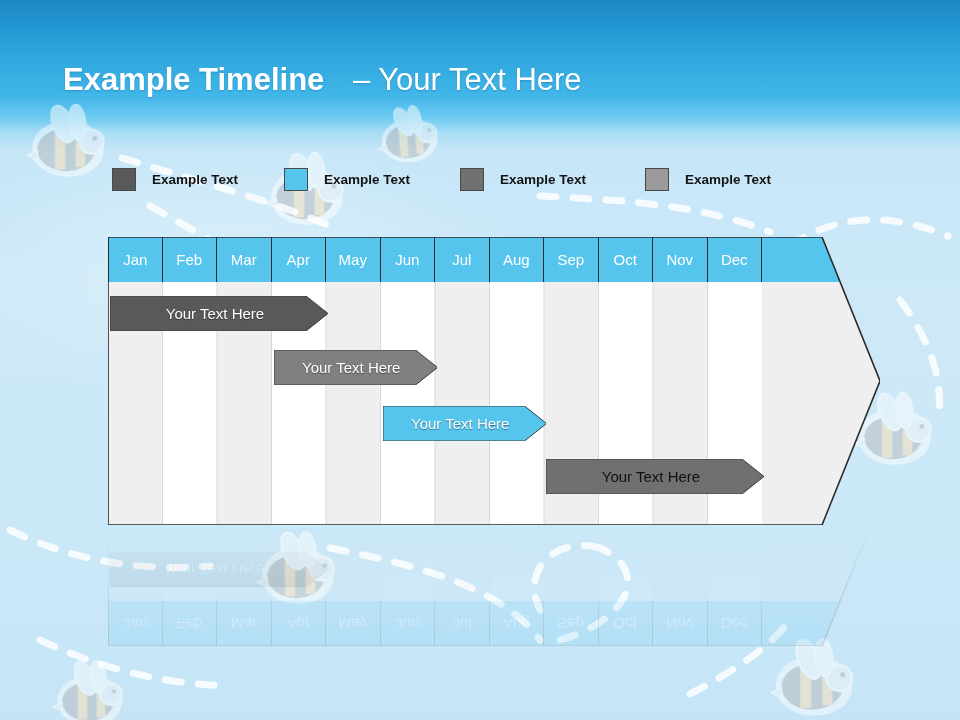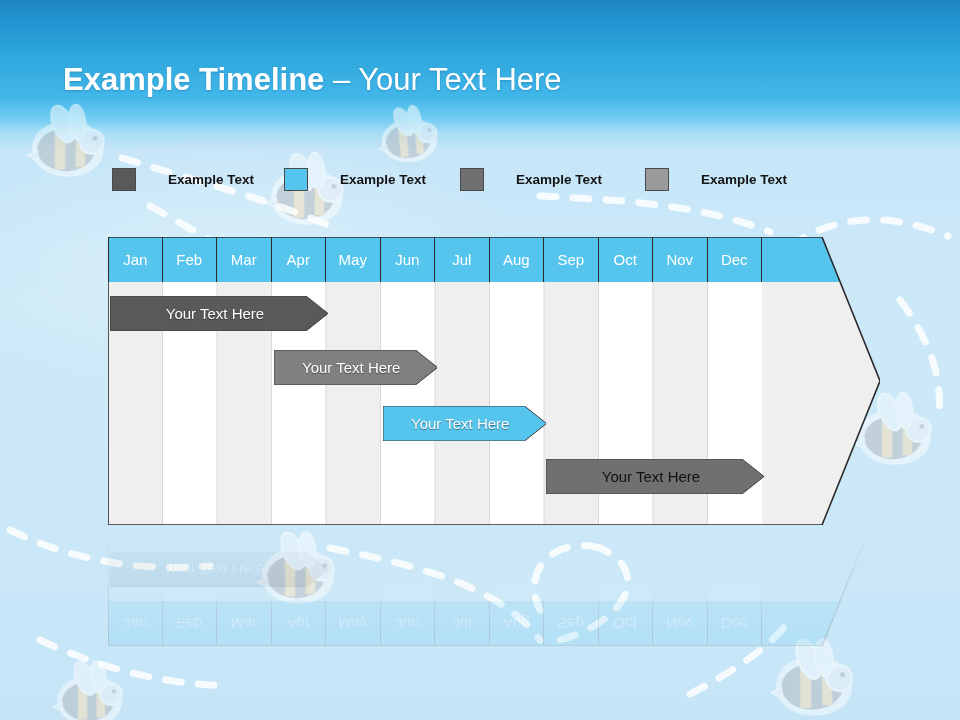--- a/index.html
+++ b/index.html
@@ -31,27 +31,27 @@
     background:radial-gradient(ellipse at 50% 50%, rgba(255,255,255,.30), rgba(255,255,255,0) 62%);
   }
 
   
   #title{
     position:absolute;left:63px;top:60px;
     color:#ffffff;font-size:31px;line-height:40px;white-space:nowrap;
     text-shadow:0 1px 2px rgba(0,60,100,.25);
   }
   #title .b{font-weight:bold;}
-  #title .n{font-weight:normal;}
+  #title .n{font-weight:normal;margin-left:20px;}
 
   
   #legend{position:absolute;left:112px;top:168px;width:800px;height:30px;}
   .leg{position:absolute;top:0;display:flex;align-items:center;}
   .leg .sw{width:24px;height:23px;border:1px solid #4a4a4a;box-sizing:border-box;}
-  .leg .lb{margin-left:32px;font-size:13.5px;font-weight:bold;color:#141414;white-space:nowrap;}
+  .leg .lb{margin-left:16px;font-size:13.5px;font-weight:bold;color:#141414;white-space:nowrap;}
 
   
   #chart{position:absolute;left:108px;top:237px;width:772px;height:288px;}
   #chartArrow{
     position:absolute;left:0;top:0;width:772px;height:288px;
   }
   .monthhdr{
     position:absolute;top:0;height:45px;background:#56c5ee;
     color:#ffffff;font-size:15px;display:flex;align-items:center;justify-content:center;
     box-sizing:border-box;border-right:1px solid #2b2b2b;

